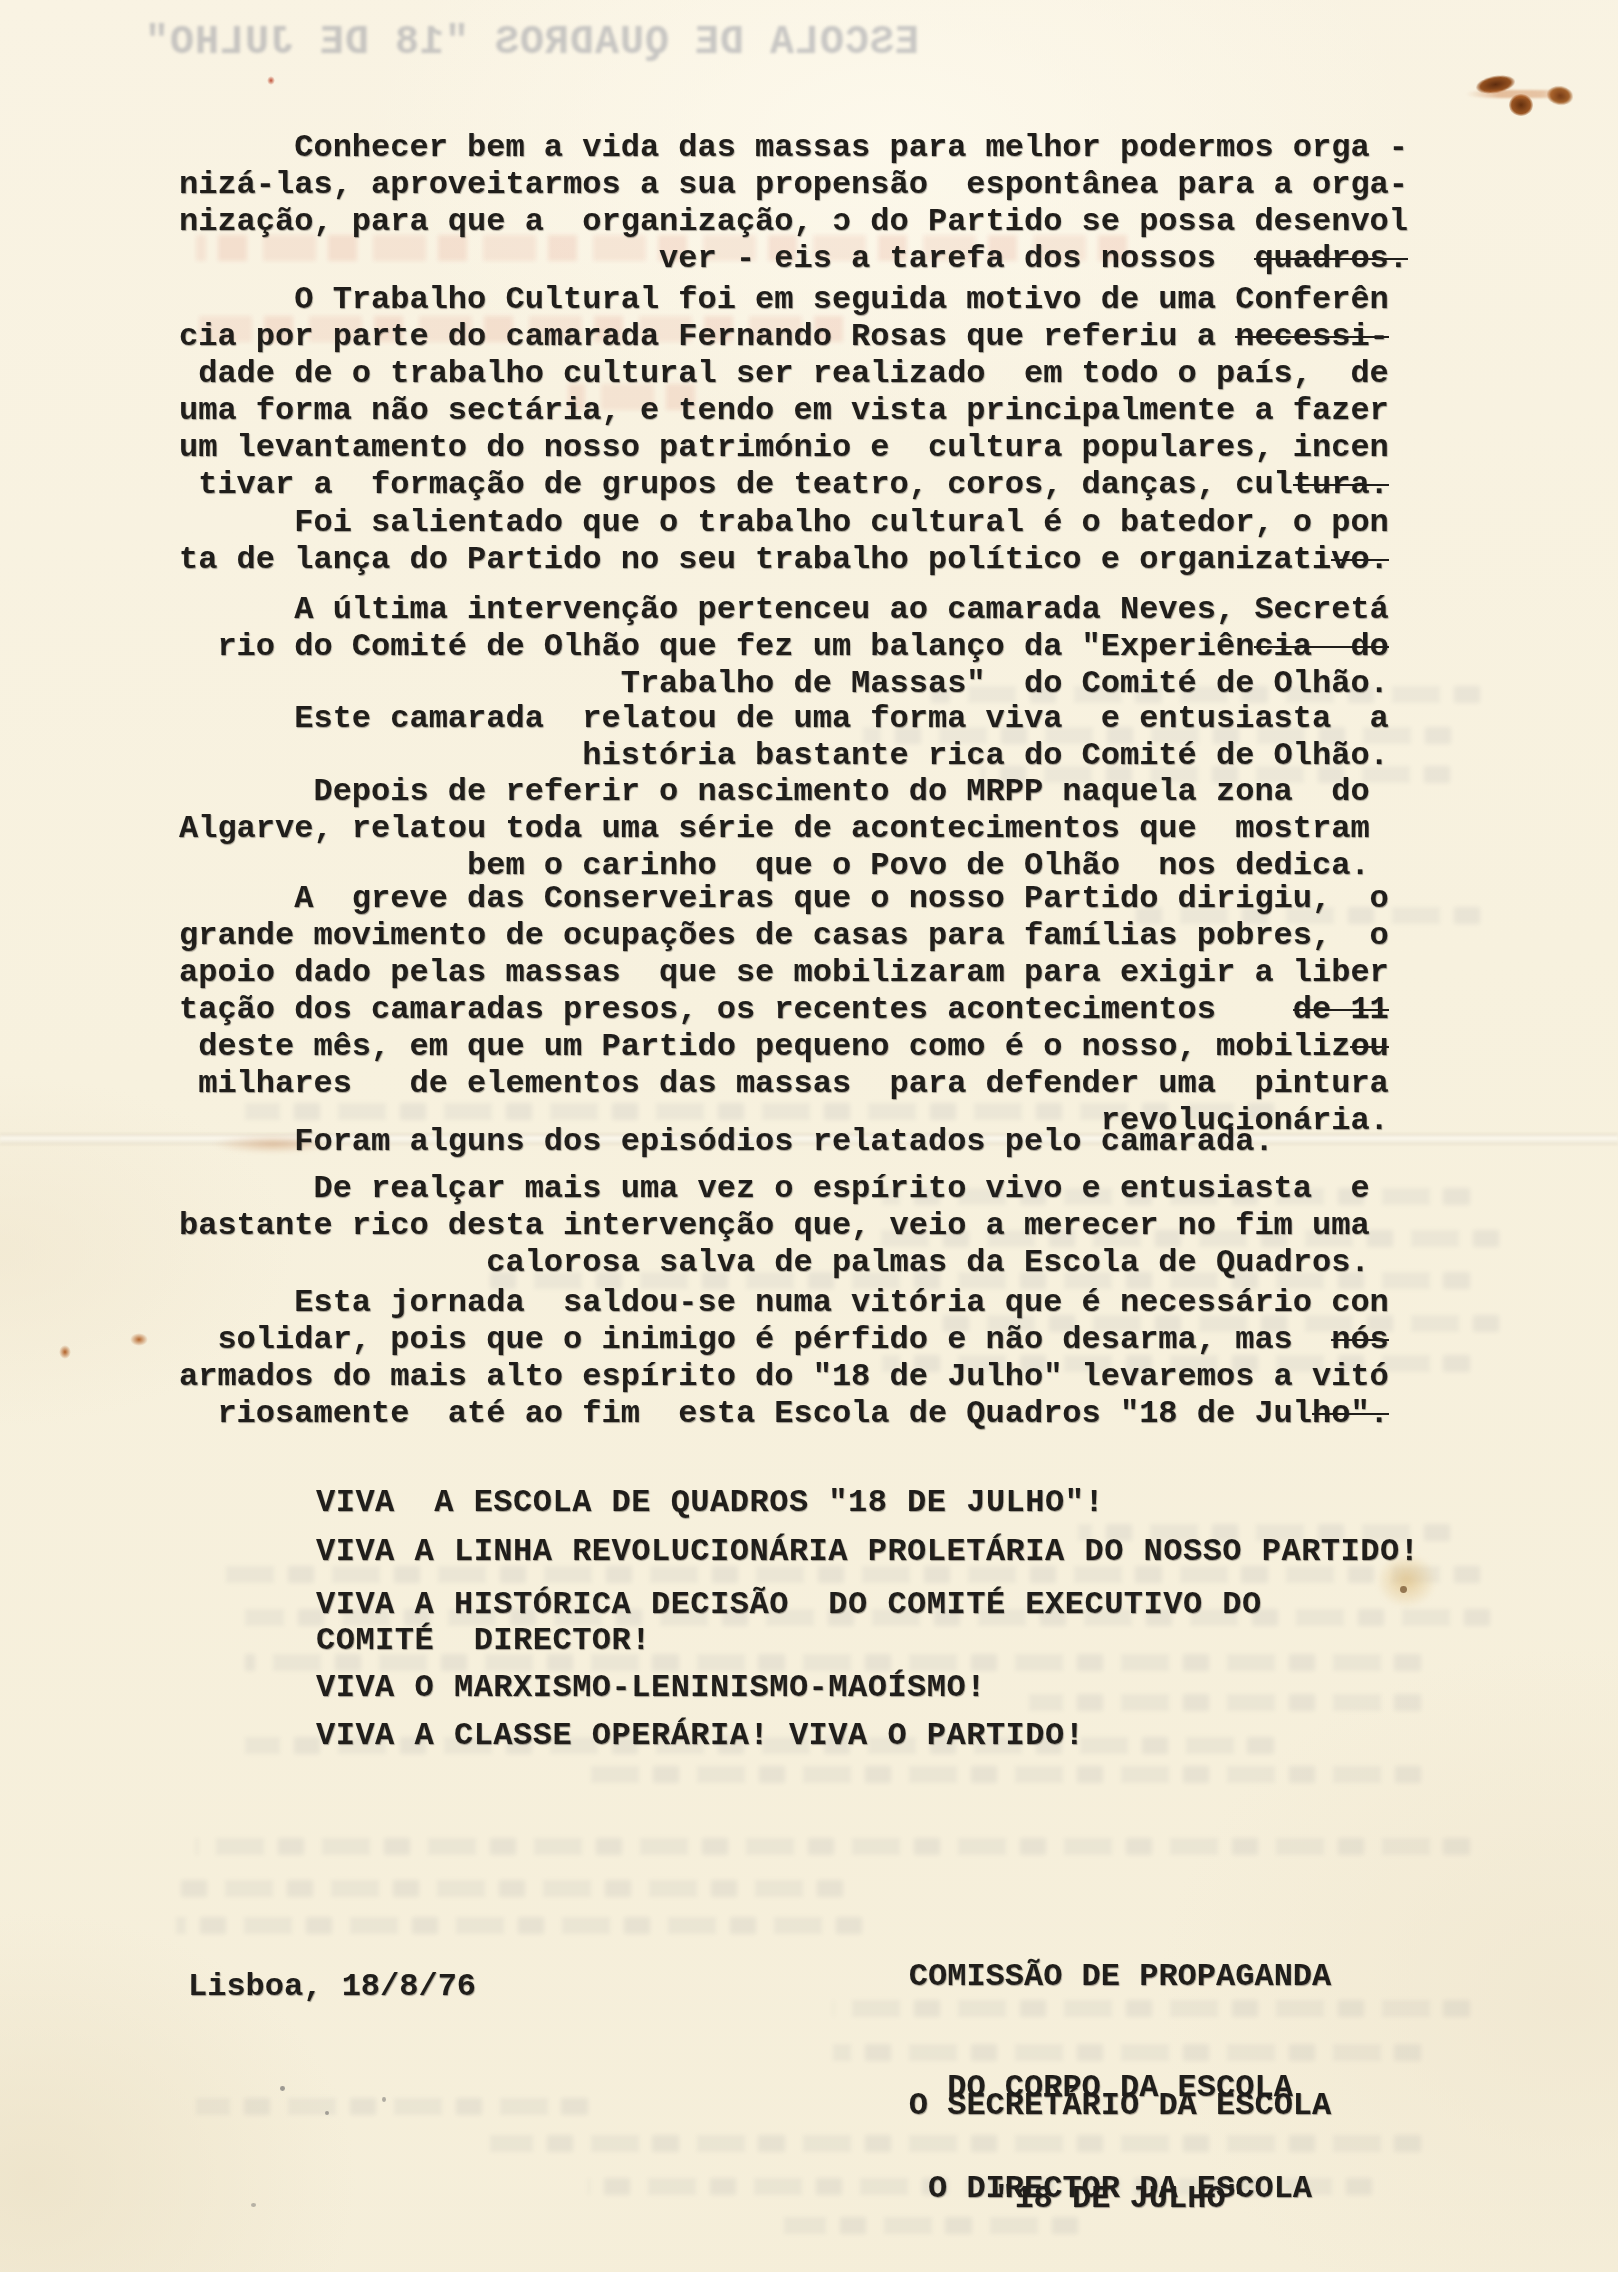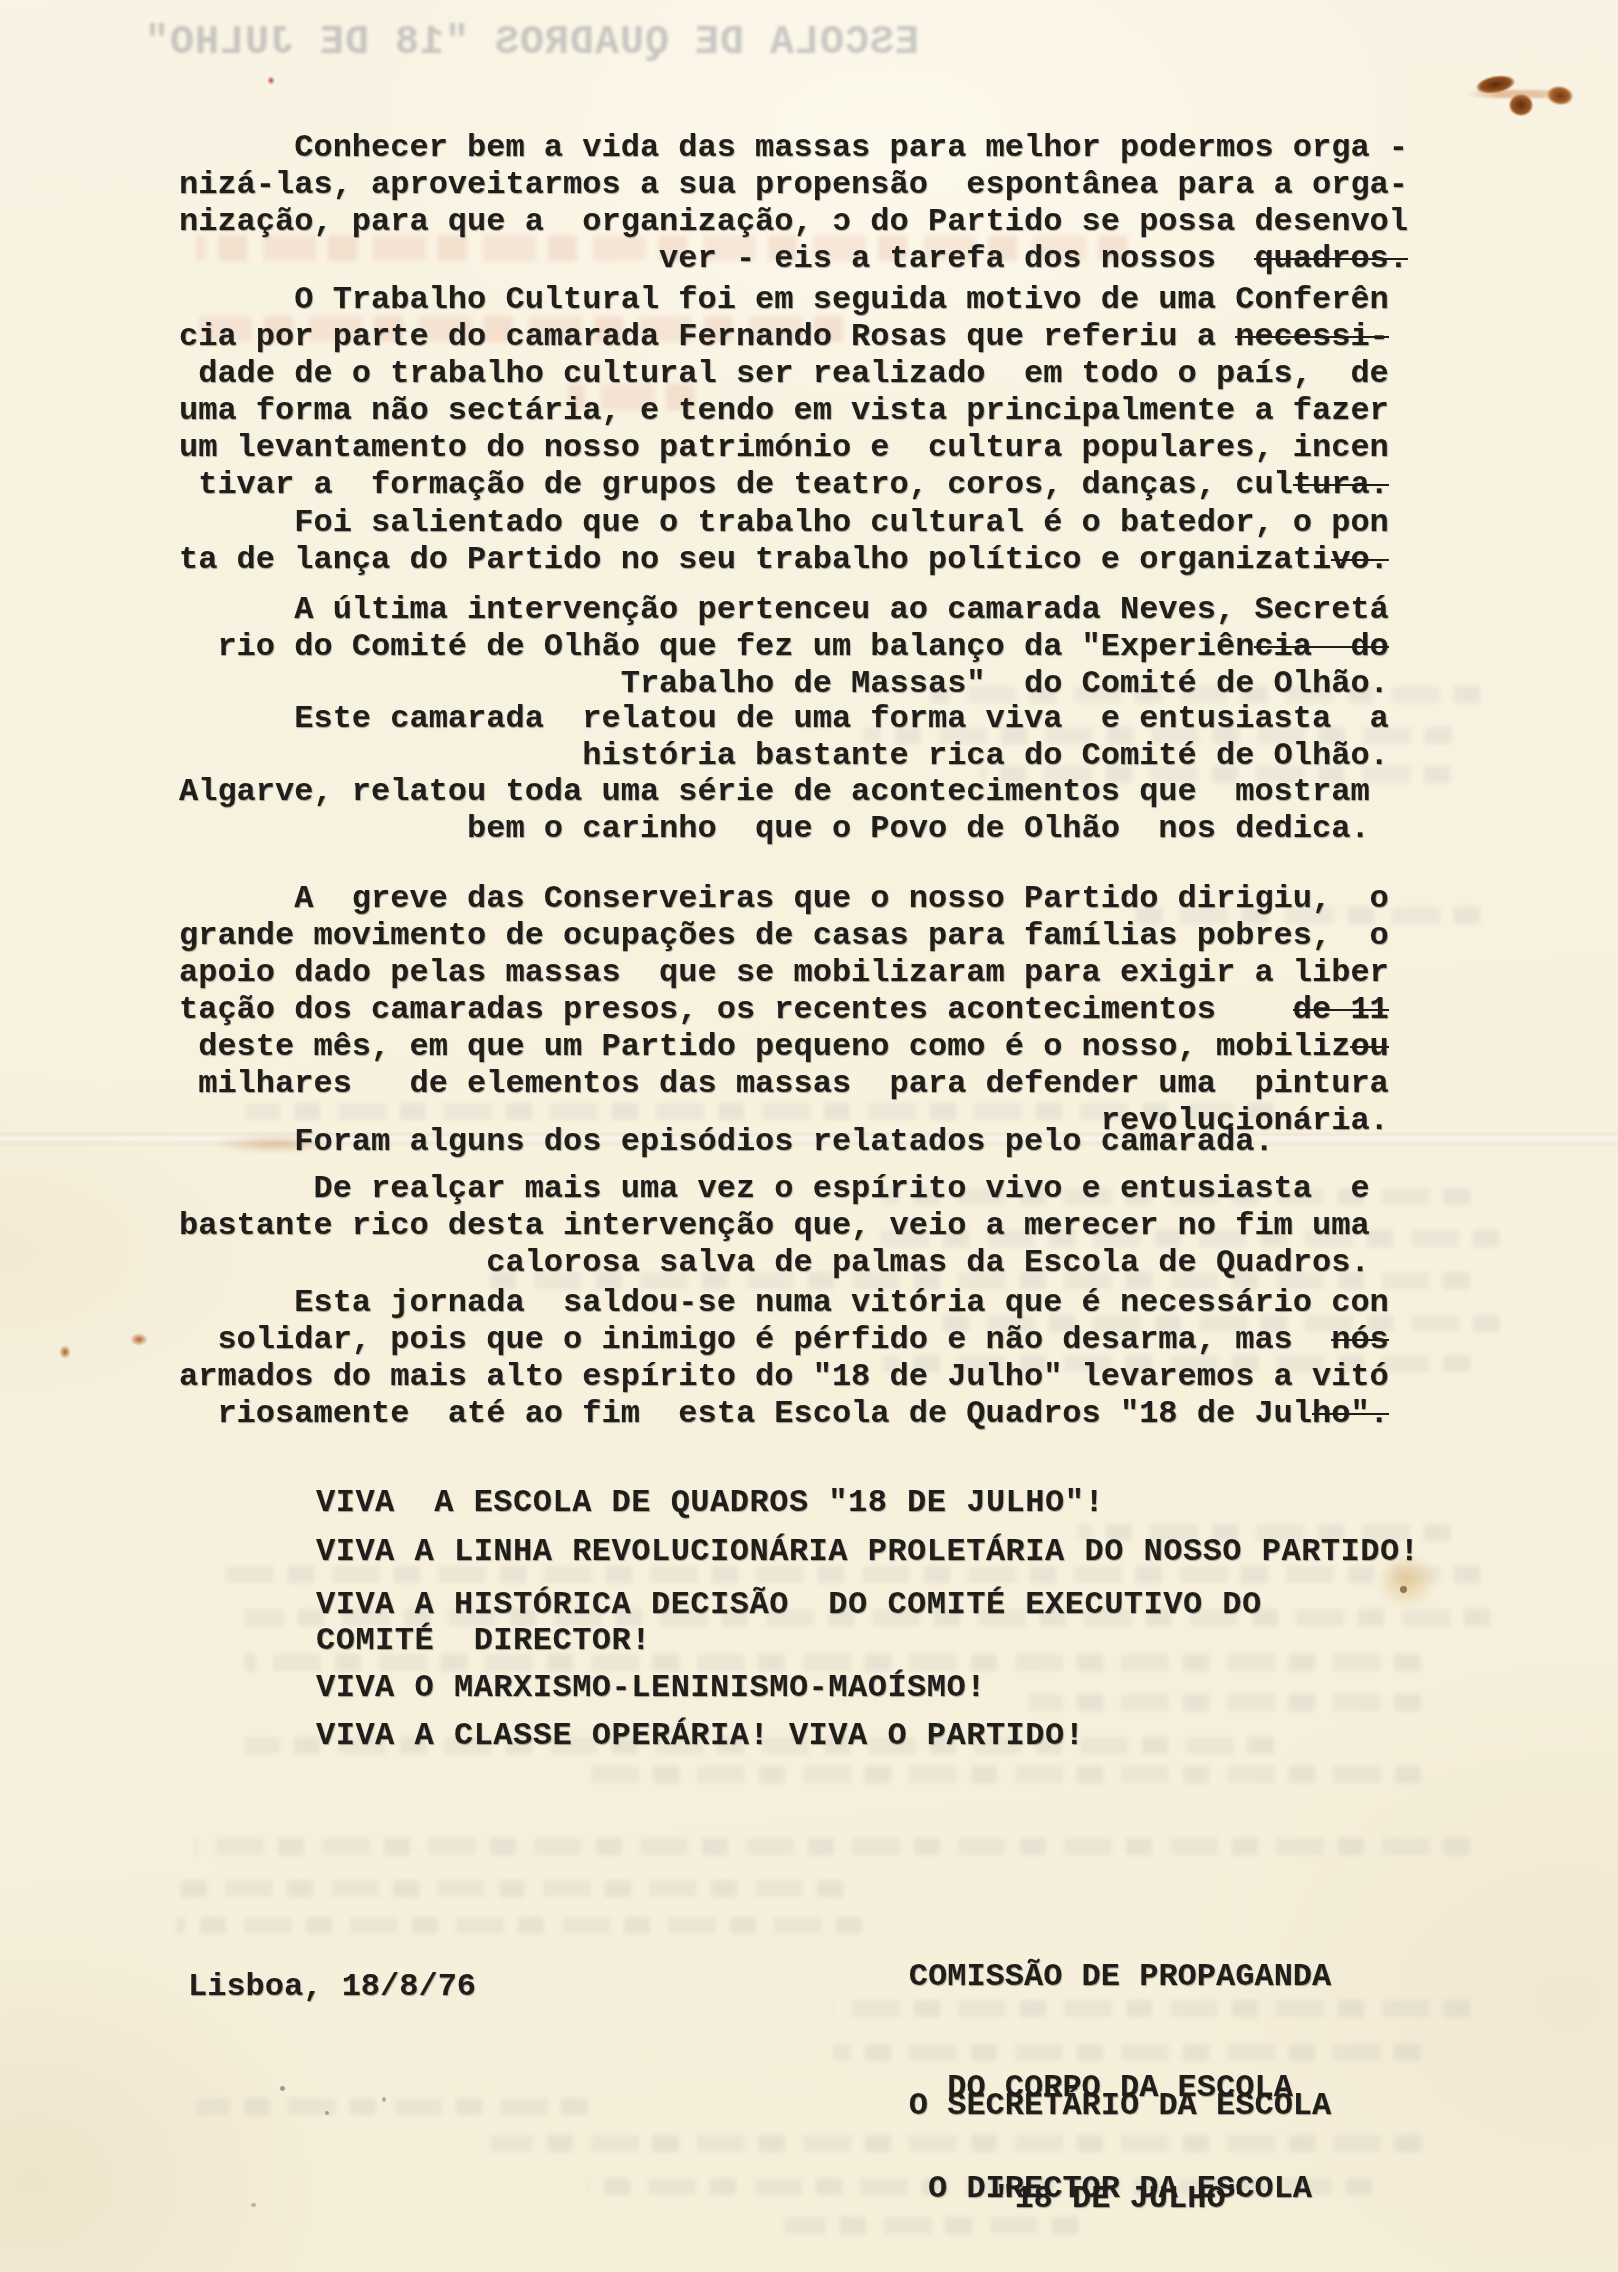--- a/index.html
+++ b/index.html
@@ -137,21 +137,21 @@
   <div class="stain bl-speck1"></div>
   <div class="stain bl-speck2"></div>
   <div class="stain bl-speck3"></div>
   <div class="stain bl-speck4"></div>
 
   <div class="txt para" style="left:179px;top:129px"><div class="line">      Conhecer bem a vida das massas para melhor podermos orga -</div><div class="line">nizá-las, aproveitarmos a sua propensão  espontânea para a orga-</div><div class="line">nização, para que a  organização, ɔ do Partido se possa <span class="tail">desenvol</span></div><div class="line">ver - eis a tarefa dos nossos  quadros.</div></div>
   <div class="txt para" style="left:179px;top:281px"><div class="line">      O Trabalho Cultural foi em seguida motivo de uma <span class="tail">Conferên</span></div><div class="line">cia por parte do camarada Fernando Rosas que referiu a necessi-</div><div class="line">dade de o trabalho cultural ser realizado  em todo o país,  de</div><div class="line">uma forma não sectária, e tendo em vista principalmente a fazer</div><div class="line">um levantamento do nosso património e  cultura populares, <span class="tail">incen</span></div><div class="line">tivar a  formação de grupos de teatro, coros, danças, cultura.</div></div>
   <div class="txt para" style="left:179px;top:504px"><div class="line">      Foi salientado que o trabalho cultural é o batedor, o <span class="tail">pon</span></div><div class="line">ta de lança do Partido no seu trabalho político e organizativo.</div></div>
   <div class="txt para" style="left:179px;top:591px"><div class="line">      A última intervenção pertenceu ao camarada Neves, <span class="tail">Secretá</span></div><div class="line">rio do Comité de Olhão que fez um balanço da "Experiência  do</div><div class="line">Trabalho de Massas"  do Comité de Olhão.</div></div>
   <div class="txt para" style="left:179px;top:700px"><div class="line">      Este camarada  relatou de uma forma viva  e entusiasta  a</div><div class="line">história bastante rica do Comité de Olhão.</div></div>
-  <div class="txt para" style="left:179px;top:773px"><div class="line">Algarve, relatou toda uma série de acontecimentos que  mostram</div><div class="line">bem o carinho  que o Povo de Olhão  nos dedica.</div></div>
+  <div class="txt para" style="left:179px;top:773px"><div class="line">      Depois de referir o nascimento do MRPP naquela zona  do</div><div class="line">Algarve, relatou toda uma série de acontecimentos que  mostram</div><div class="line">bem o carinho  que o Povo de Olhão  nos dedica.</div></div>
   <div class="txt para" style="left:179px;top:880px"><div class="line">      A  greve das Conserveiras que o nosso Partido dirigiu,  o</div><div class="line">grande movimento de ocupações de casas para famílias pobres,  o</div><div class="line">apoio dado pelas massas  que se mobilizaram para exigir a <span class="tail">liber</span></div><div class="line">tação dos camaradas presos, os recentes acontecimentos    de <span class="tail">11</span></div><div class="line">deste mês, em que um Partido pequeno como é o nosso, mobilizou</div><div class="line">milhares   de elementos das massas  para defender uma  pintura</div><div class="line">revolucionária.</div></div>
   <div class="txt para" style="left:179px;top:1123px"><div class="line">      Foram alguns dos episódios relatados pelo camarada.</div></div>
   <div class="txt para" style="left:179px;top:1170px"><div class="line">      De realçar mais uma vez o espírito vivo e entusiasta  e</div><div class="line">bastante rico desta intervenção que, veio a merecer no fim uma</div><div class="line">calorosa salva de palmas da Escola de Quadros.</div></div>
   <div class="txt para" style="left:179px;top:1284px"><div class="line">      Esta jornada  saldou-se numa vitória que é necessário <span class="tail">con</span></div><div class="line">solidar, pois que o inimigo é pérfido e não desarma, mas  nós</div><div class="line">armados do mais alto espírito do "18 de Julho" levaremos a <span class="tail">vitó</span></div><div class="line">riosamente  até ao fim  esta Escola de Quadros "18 de Julho".</div></div>
 
   <div class="txt slogan" style="left:316px;top:1484px">VIVA  A ESCOLA DE QUADROS "18 DE JULHO"!</div>
   <div class="txt slogan" style="left:316px;top:1533px">VIVA A LINHA REVOLUCIONÁRIA PROLETÁRIA DO NOSSO PARTIDO!</div>
   <div class="txt slogan" style="left:316px;top:1586px">VIVA A HISTÓRICA DECISÃO  DO COMITÉ EXECUTIVO DO</div>
   <div class="txt slogan" style="left:316px;top:1622px">COMITÉ  DIRECTOR!</div>
   <div class="txt slogan" style="left:316px;top:1669px">VIVA O MARXISMO-LENINISMO-MAOÍSMO!</div>

